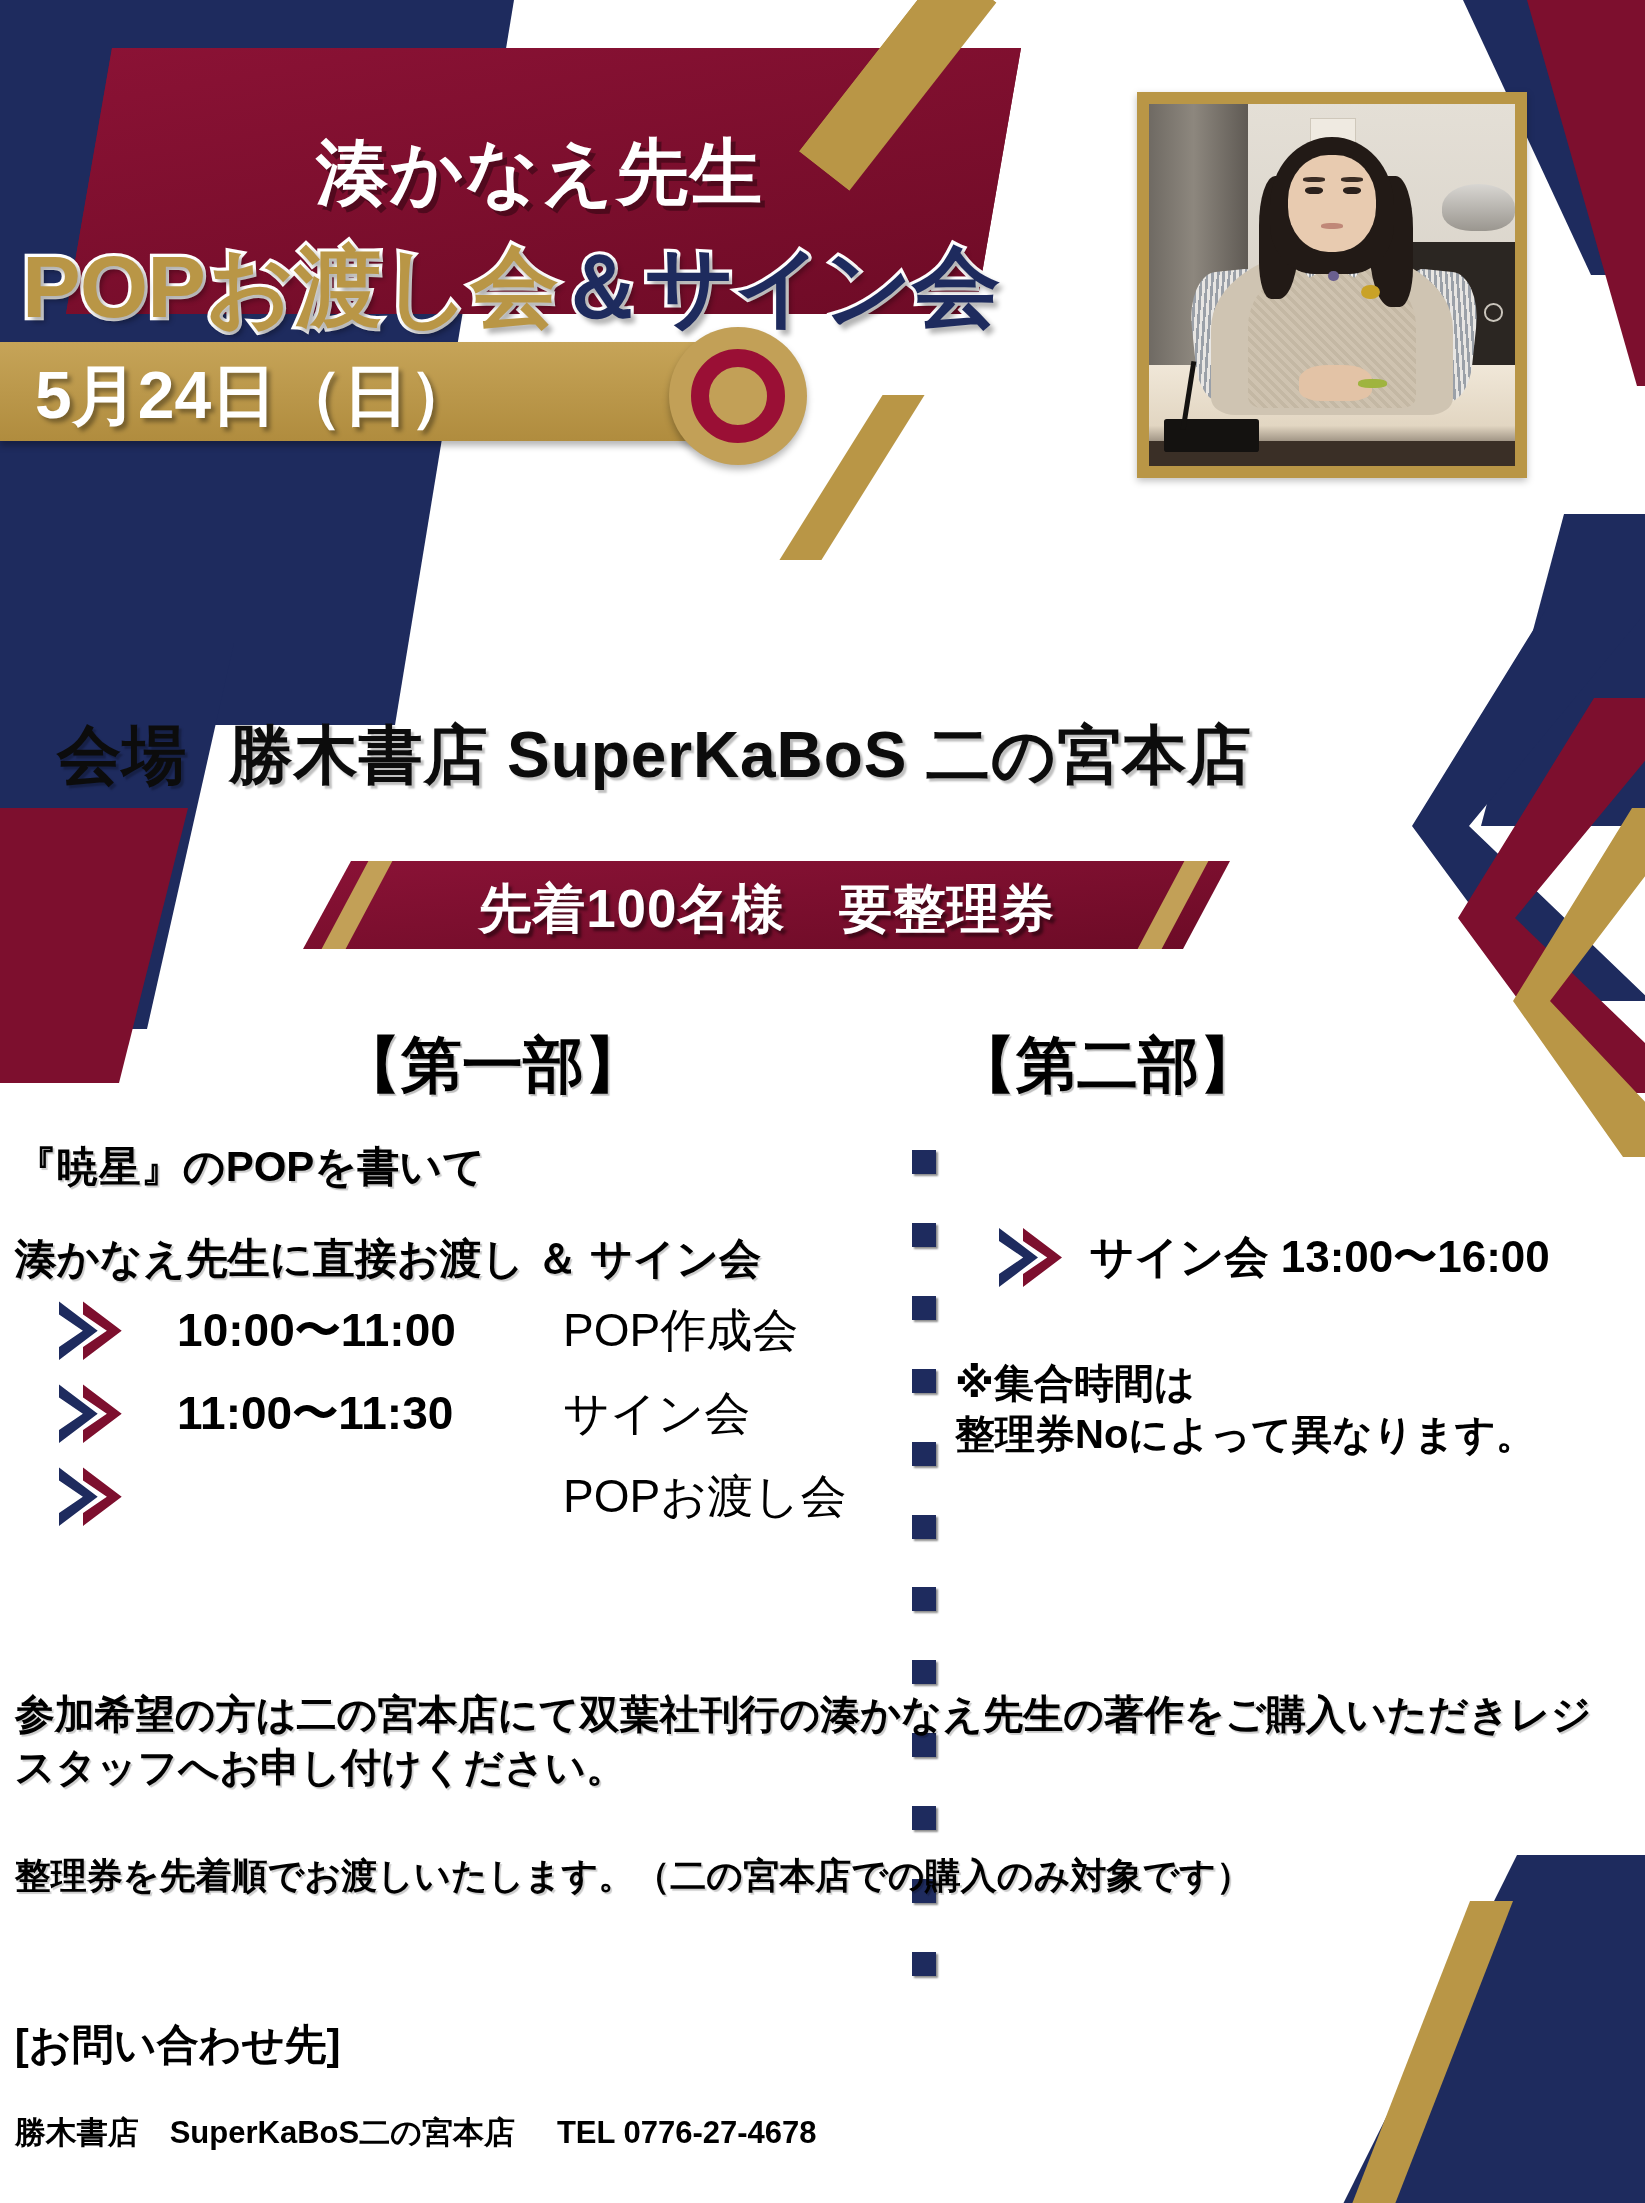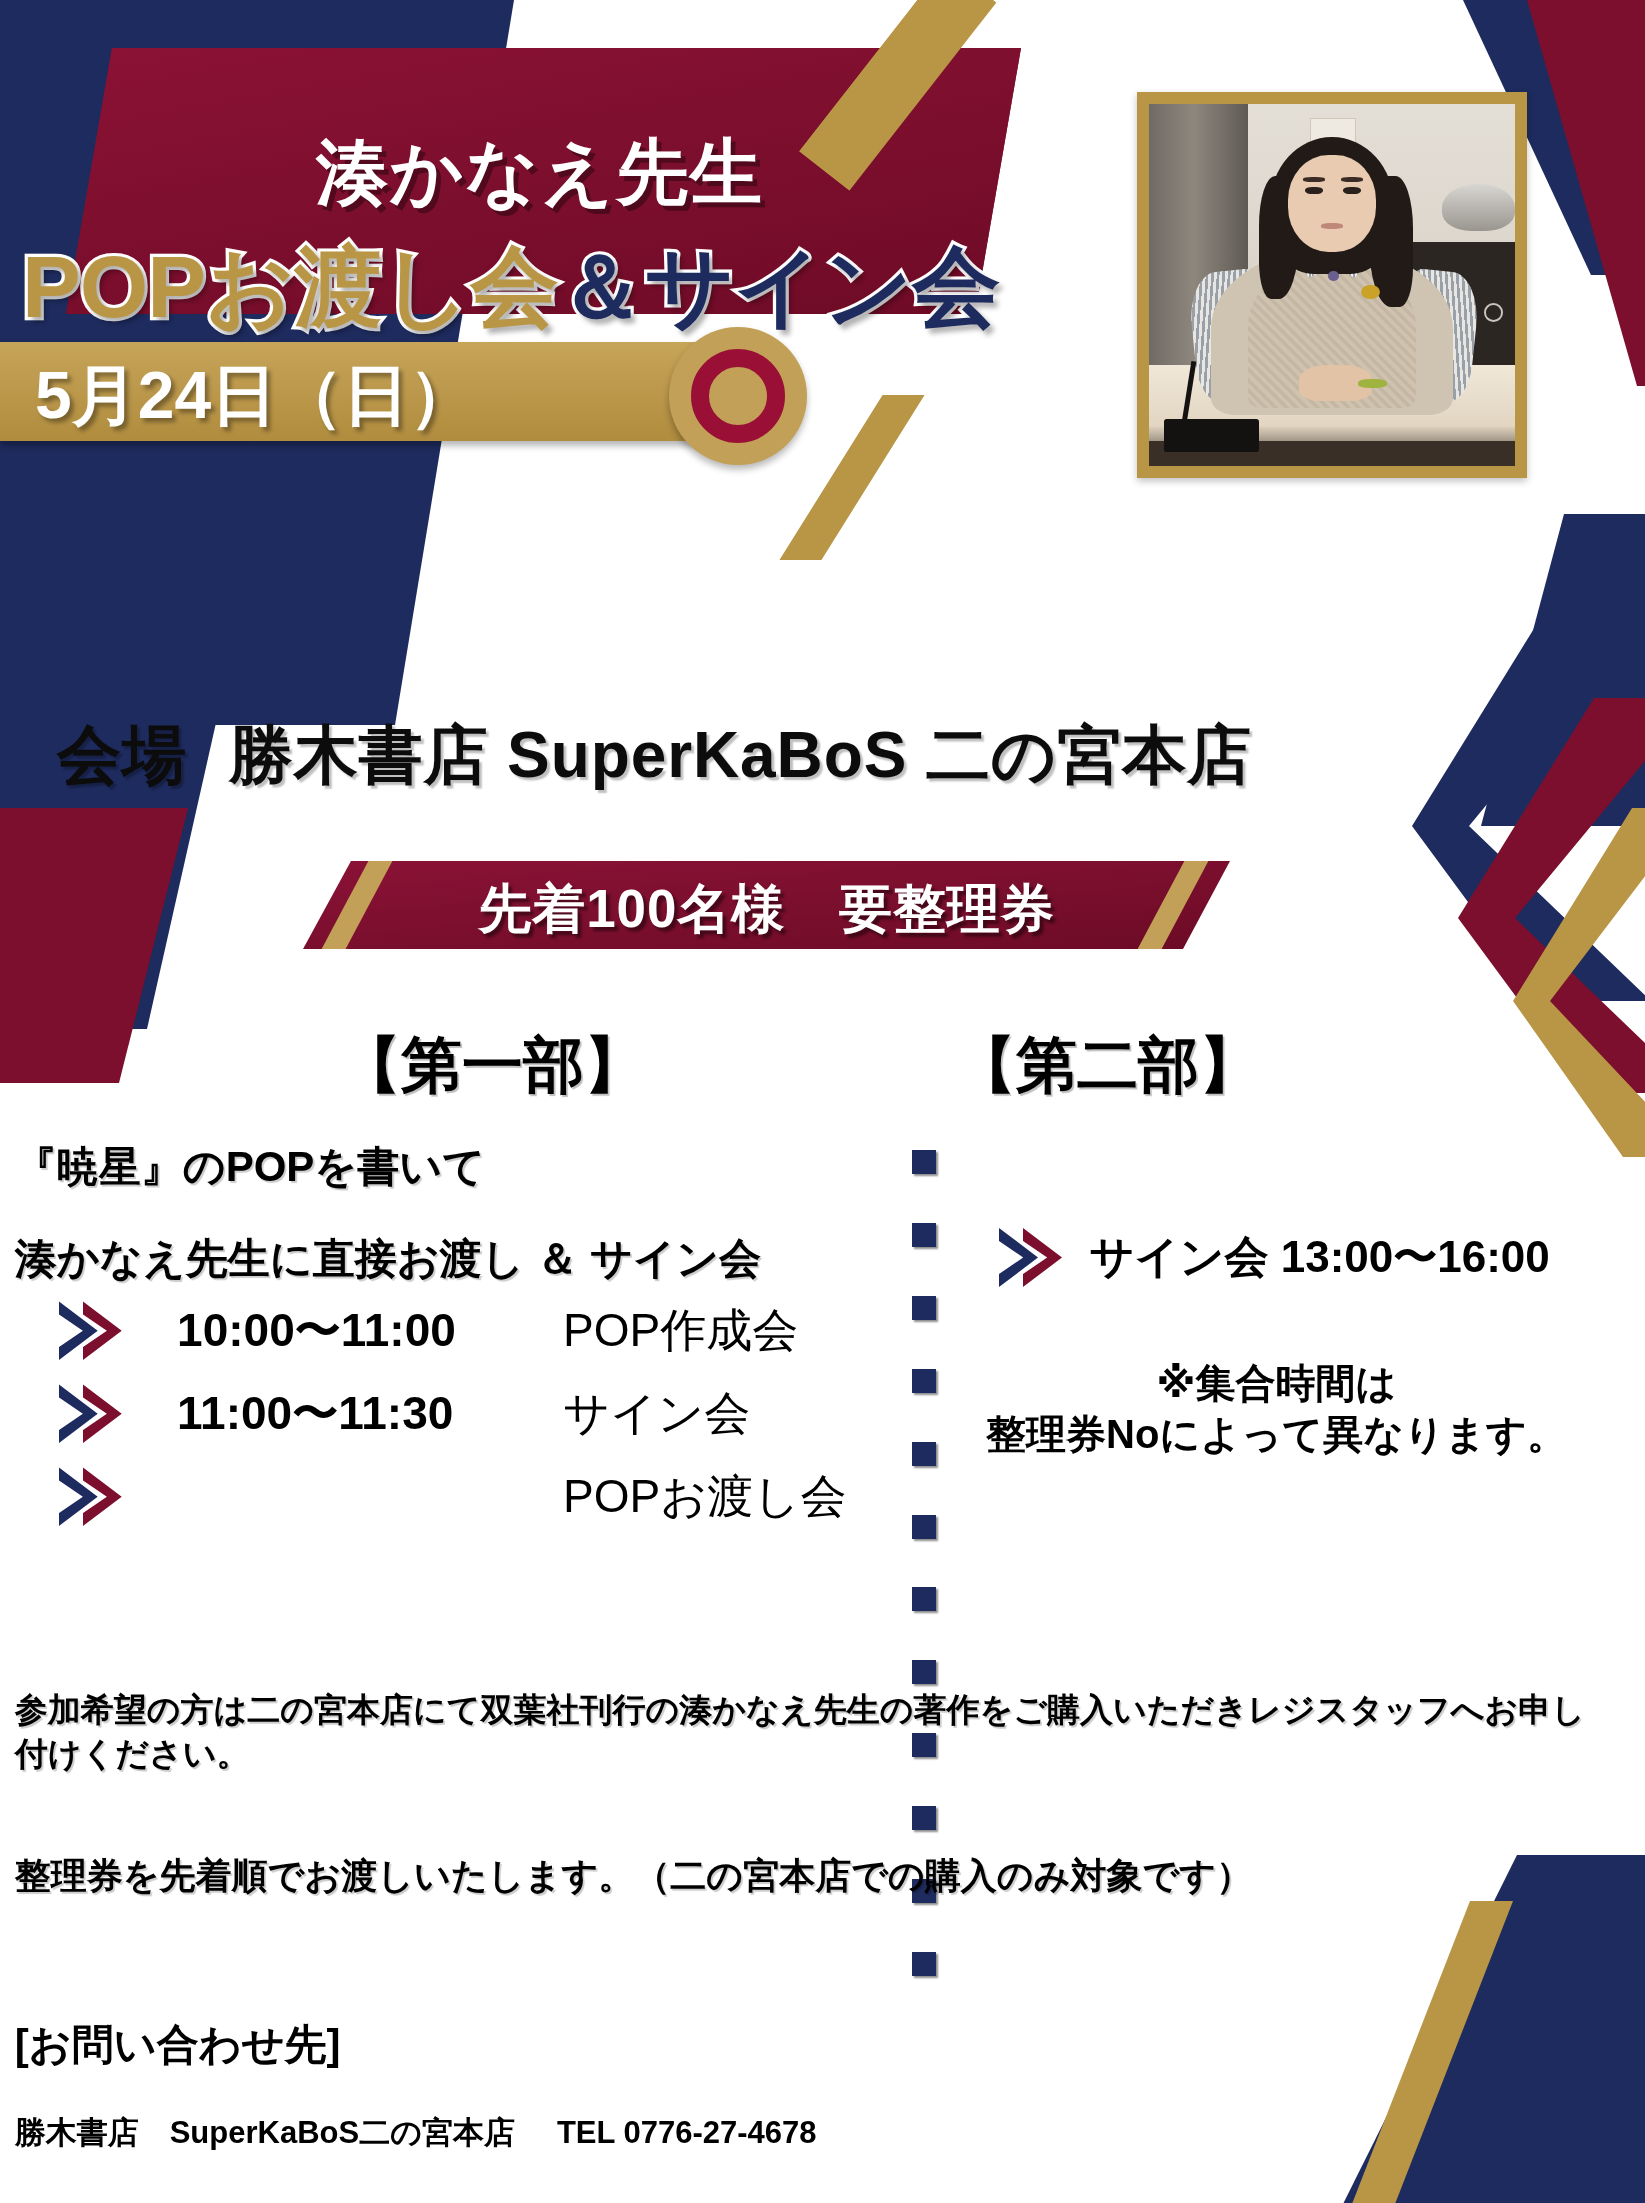--- a/index.html
+++ b/index.html
@@ -249,31 +249,31 @@
     color:#000;font-size:46px;font-weight:400;white-space:nowrap;
   }
 
   
   .col-right{
     position:absolute;left:955px;top:1221px;width:680px;
   }
   .r-row{display:flex;align-items:center;height:73px;}
   .r-text{color:#000;font-size:44px;font-weight:700;white-space:nowrap;}
   .note{
-    margin-top:64px;text-align:center;width:643px;
+    margin-top:64px;width:643px;
     color:#000;font-size:40px;font-weight:700;line-height:1.28;
   }
 
   
   .body-p{
     position:absolute;left:14.7px;width:1598px;
     color:#000;font-weight:700;
     text-shadow:1.8px 1.8px 0.9px rgba(0,0,0,.2);
   }
-  .body-p.b1{top:1688px;font-size:33px;line-height:1.32;}
+  .body-p.b1{top:1688px;font-size:40px;line-height:1.32;}
   .body-p.b2{top:1853px;font-size:36px;line-height:1.3;}
 
   
   .foot-label{
     position:absolute;left:14.7px;top:2017px;
     color:#000;font-size:42px;font-weight:700;white-space:nowrap;
   }
   .foot-line{
     position:absolute;left:14.7px;top:2112px;
     color:#000;font-size:31px;font-weight:700;white-space:nowrap;

